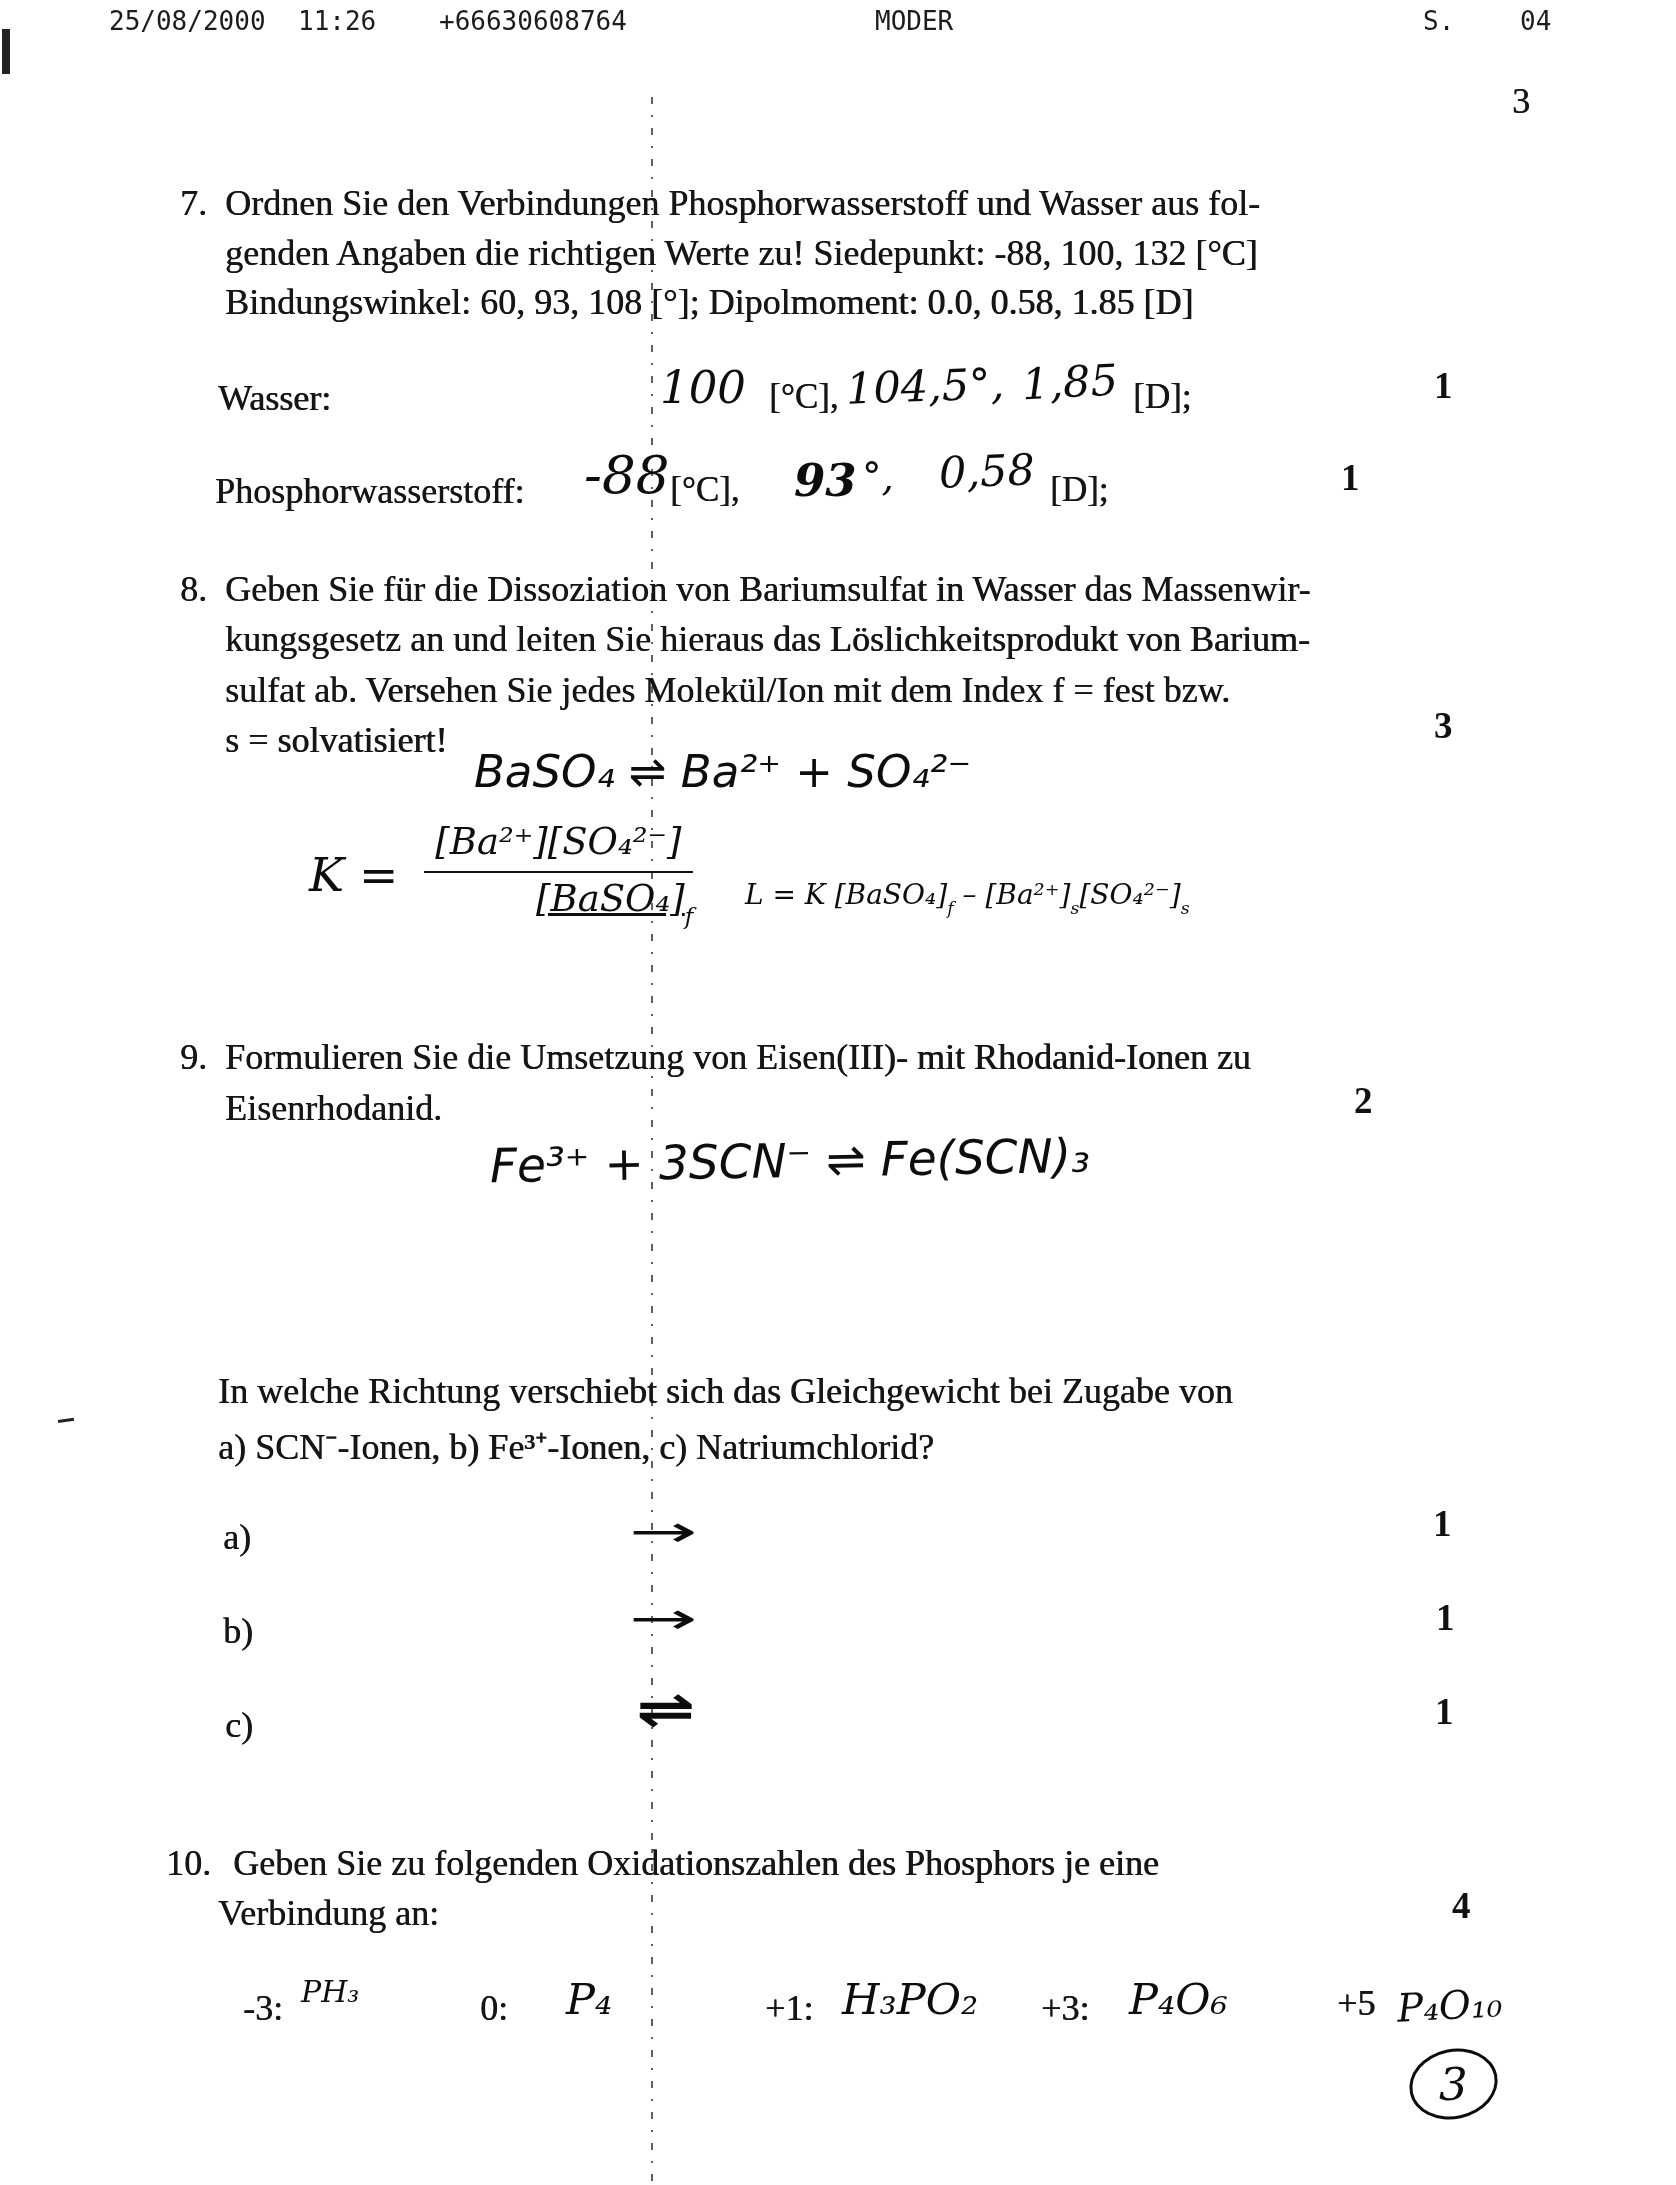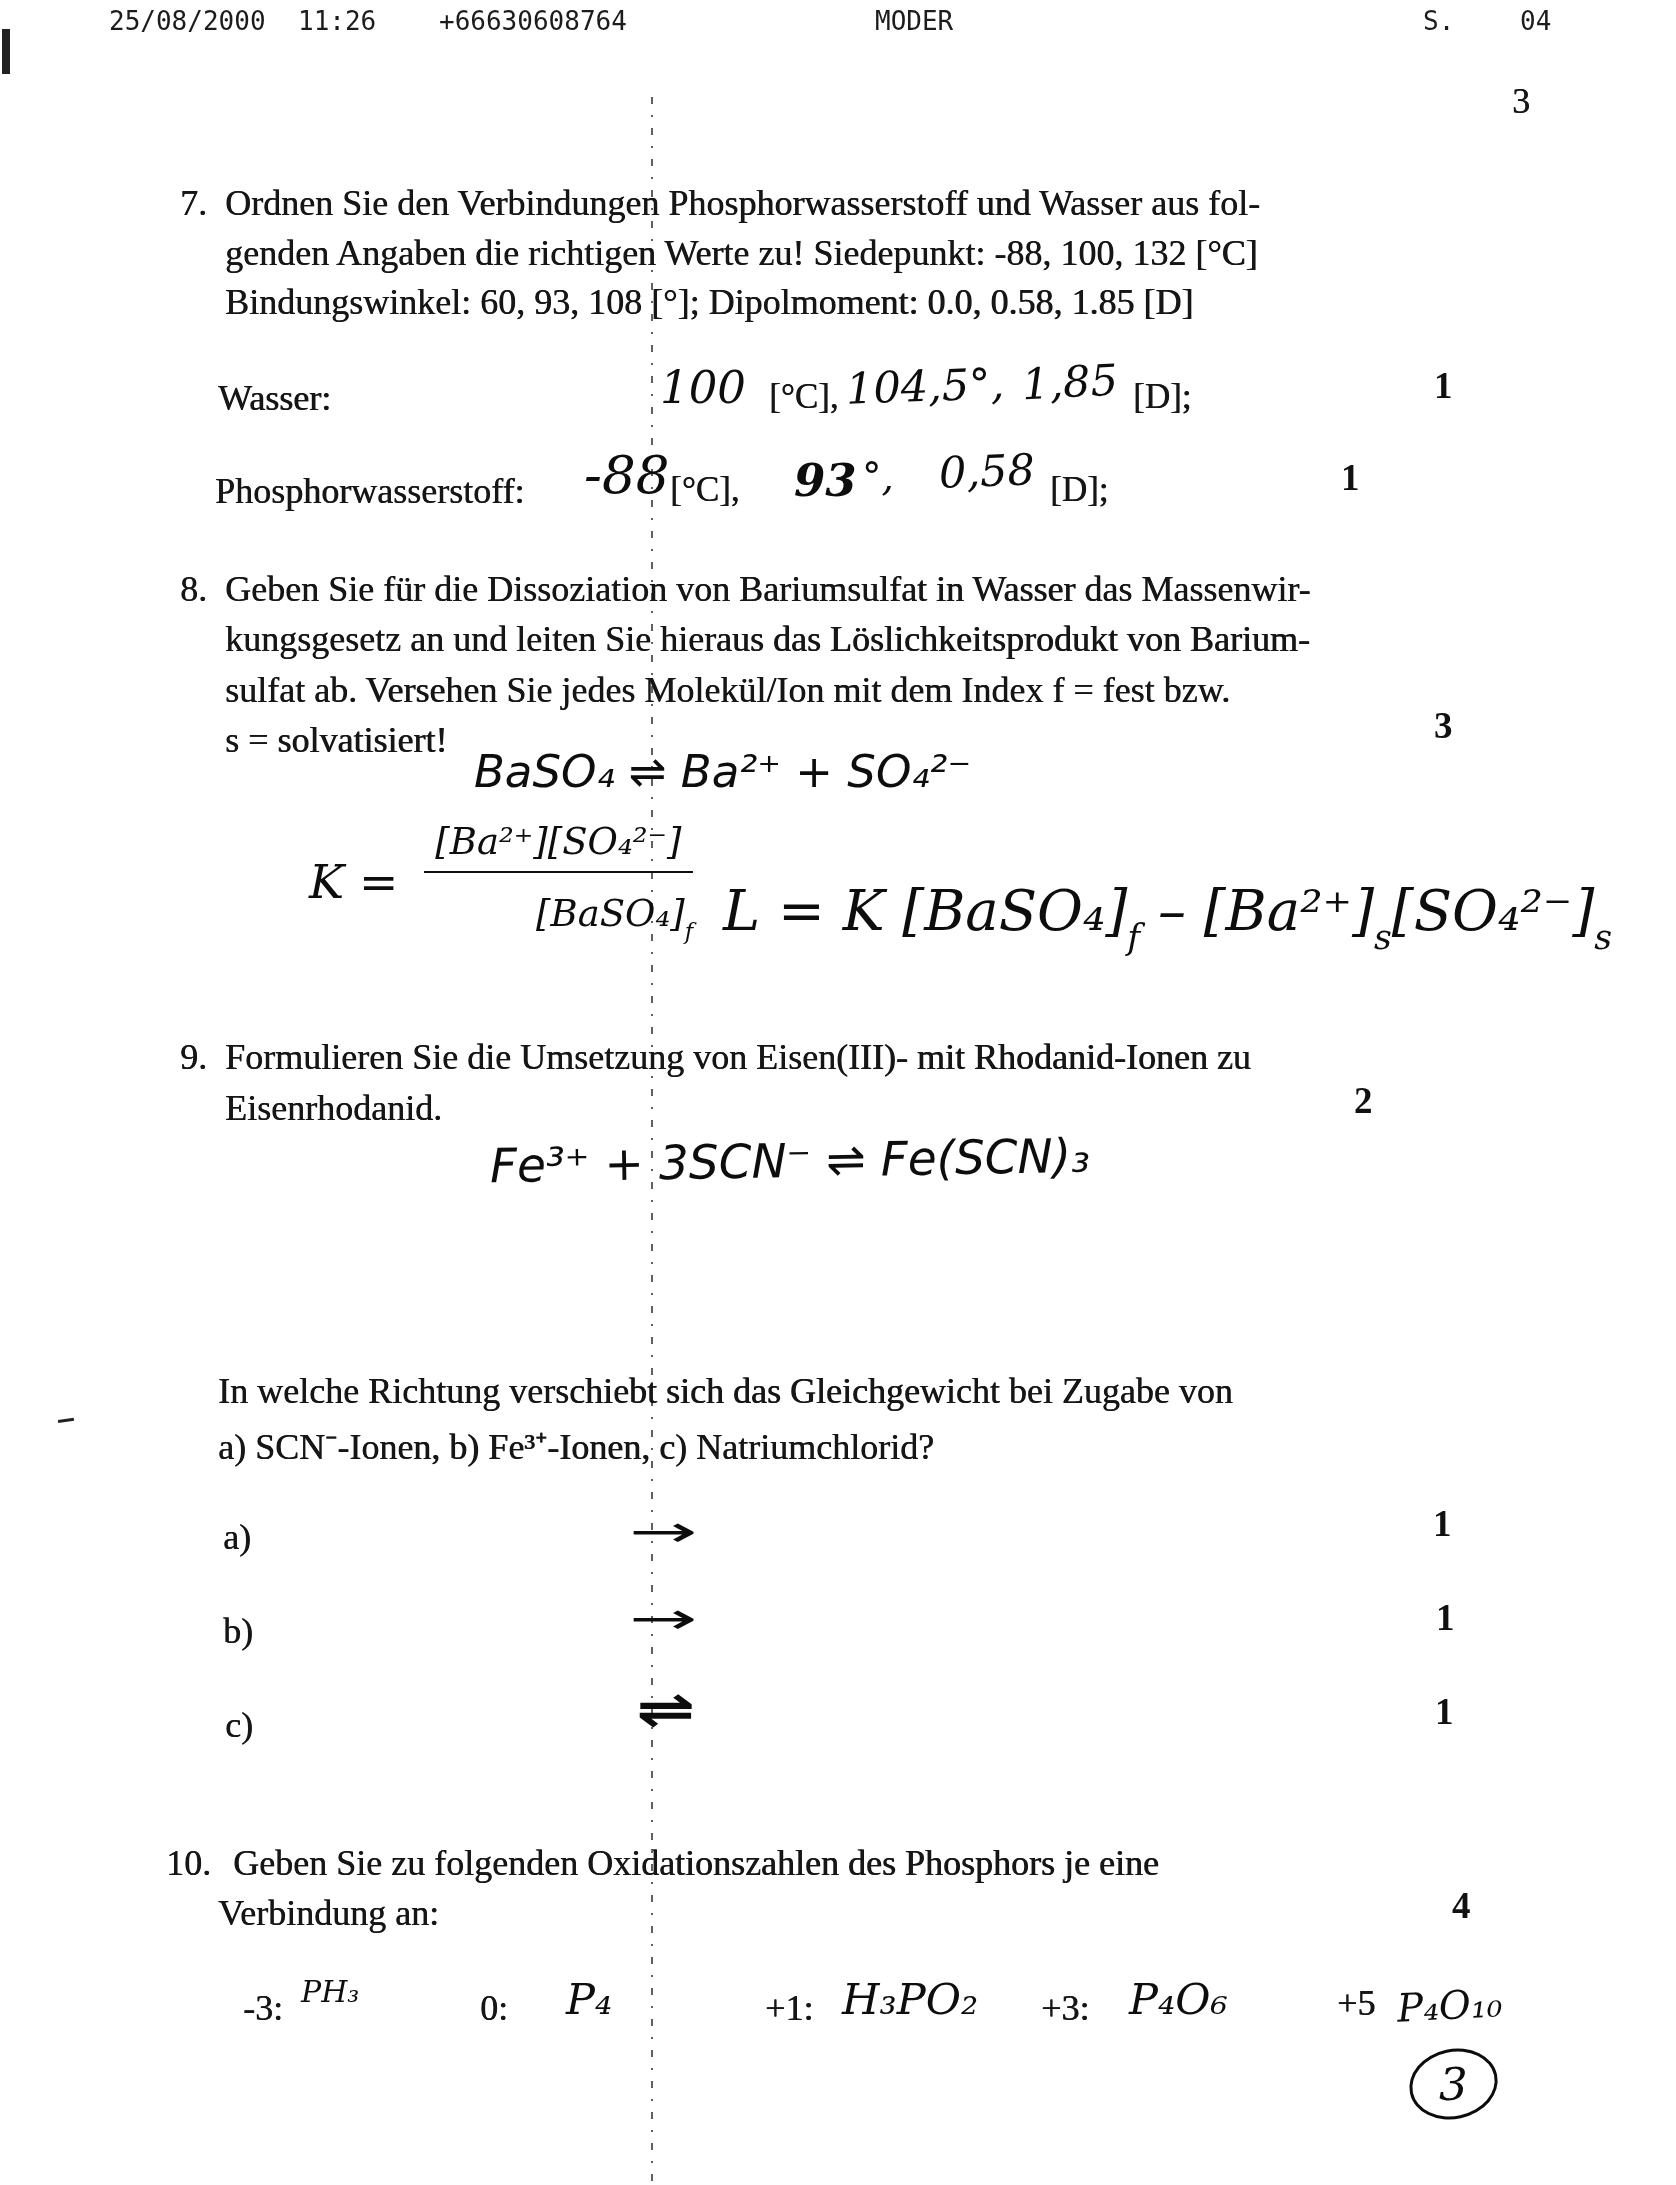--- a/index.html
+++ b/index.html
@@ -24,21 +24,21 @@
     position:absolute; width:1.9px; opacity:.75;
     background:repeating-linear-gradient(to bottom,
       #2b2b2b 0 6.8px, transparent 6.8px 18.4px,
       #2b2b2b 18.4px 20.4px, transparent 20.4px 31px);
   }
   .sym { font-family:"DejaVu Sans", sans-serif; }
   .arrow { display:inline-block; transform:scaleX(1.9); transform-origin:left center; font-size:43px; }
   .arrow-eq { display:inline-block; transform:scaleX(1.35); transform-origin:left center; font-size:52px; font-weight:bold; }
   .frac { display:inline-block; text-align:center; vertical-align:middle; }
   .frac .num { display:block; padding:0 11.6px 7.8px; border-bottom:2.9px solid #101010; }
-  .frac .den { display:block; padding-top:19px; }
+  .frac .den { display:block; padding-top:4px;text-decoration:underline; }
   .sb { font-size:0.62em; vertical-align:-0.55em; }
   .grade-circle {
     position:absolute; left:1409px; top:2049px; width:83px; height:64px;
     border:3.9px solid #0c0c0c; border-radius:50%;
     transform:rotate(-12deg);
     display:flex; align-items:center; justify-content:center;
   }
   .speck { position:absolute; background:#222; }
 </style>
 </head>
@@ -100,21 +100,21 @@
     <span class="abs hw sym" style="left:474px; top:745px; font-size:45px; font-style:italic;">BaSO₄   ⇌   Ba²⁺ + SO₄²⁻</span>
 
     <div class="abs" style="left:309px; top:820px;">
       <span class="hw" style="font-size:47px; vertical-align:middle;">K =</span>
       <span class="frac hw" style="font-size:37px; margin-left:21.3px;text-align:right;">
         <span class="num">[Ba²⁺][SO₄²⁻]</span>
         <span class="den"><span>[BaSO₄]</span><span class="sb">f</span></span>
       </span>
     </div>
 
-    <div class="abs hw" style="left:723px; top:878px; font-size:56px;">
+    <div class="abs hw" style="left:745px; top:878px; font-size:28px;">
       <span>L = K [BaSO₄]</span><span class="sb">f</span><span> – [Ba²⁺]</span><span class="sb">s</span><span>[SO₄²⁻]</span><span class="sb">s</span>
     </div>
   </div>
 
   <div>
     <span class="abs pr body-txt" style="left:180px; top:1036px;">9.</span>
     <span class="abs pr body-txt" style="left:225px; top:1036px;">Formulieren Sie die Umsetzung von Eisen(III)- mit Rhodanid-Ionen zu</span>
     <span class="abs pr body-txt" style="left:225px; top:1087px;">Eisenrhodanid.</span>
     <span class="abs pts" style="left:1354px; top:1079px;">2</span>
 

